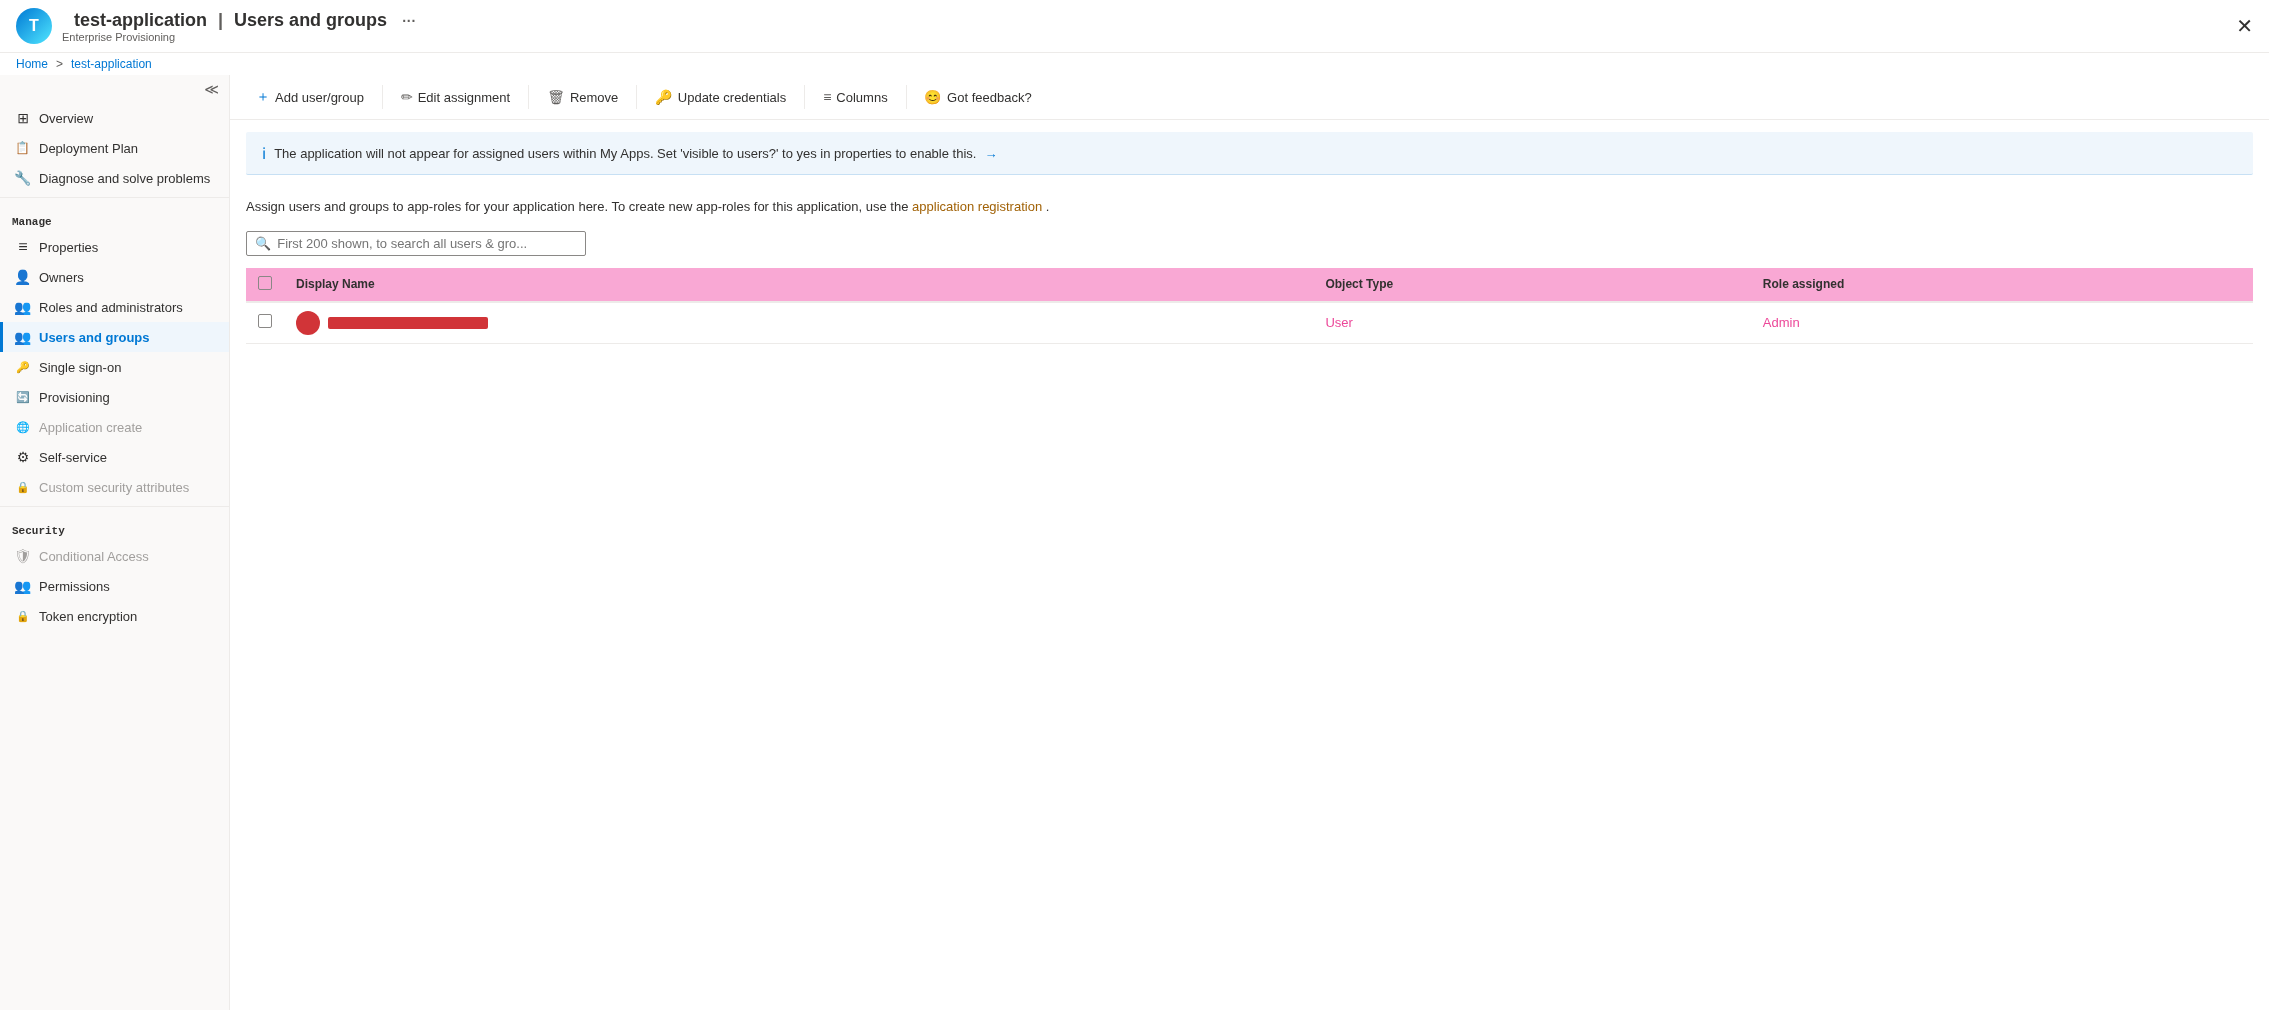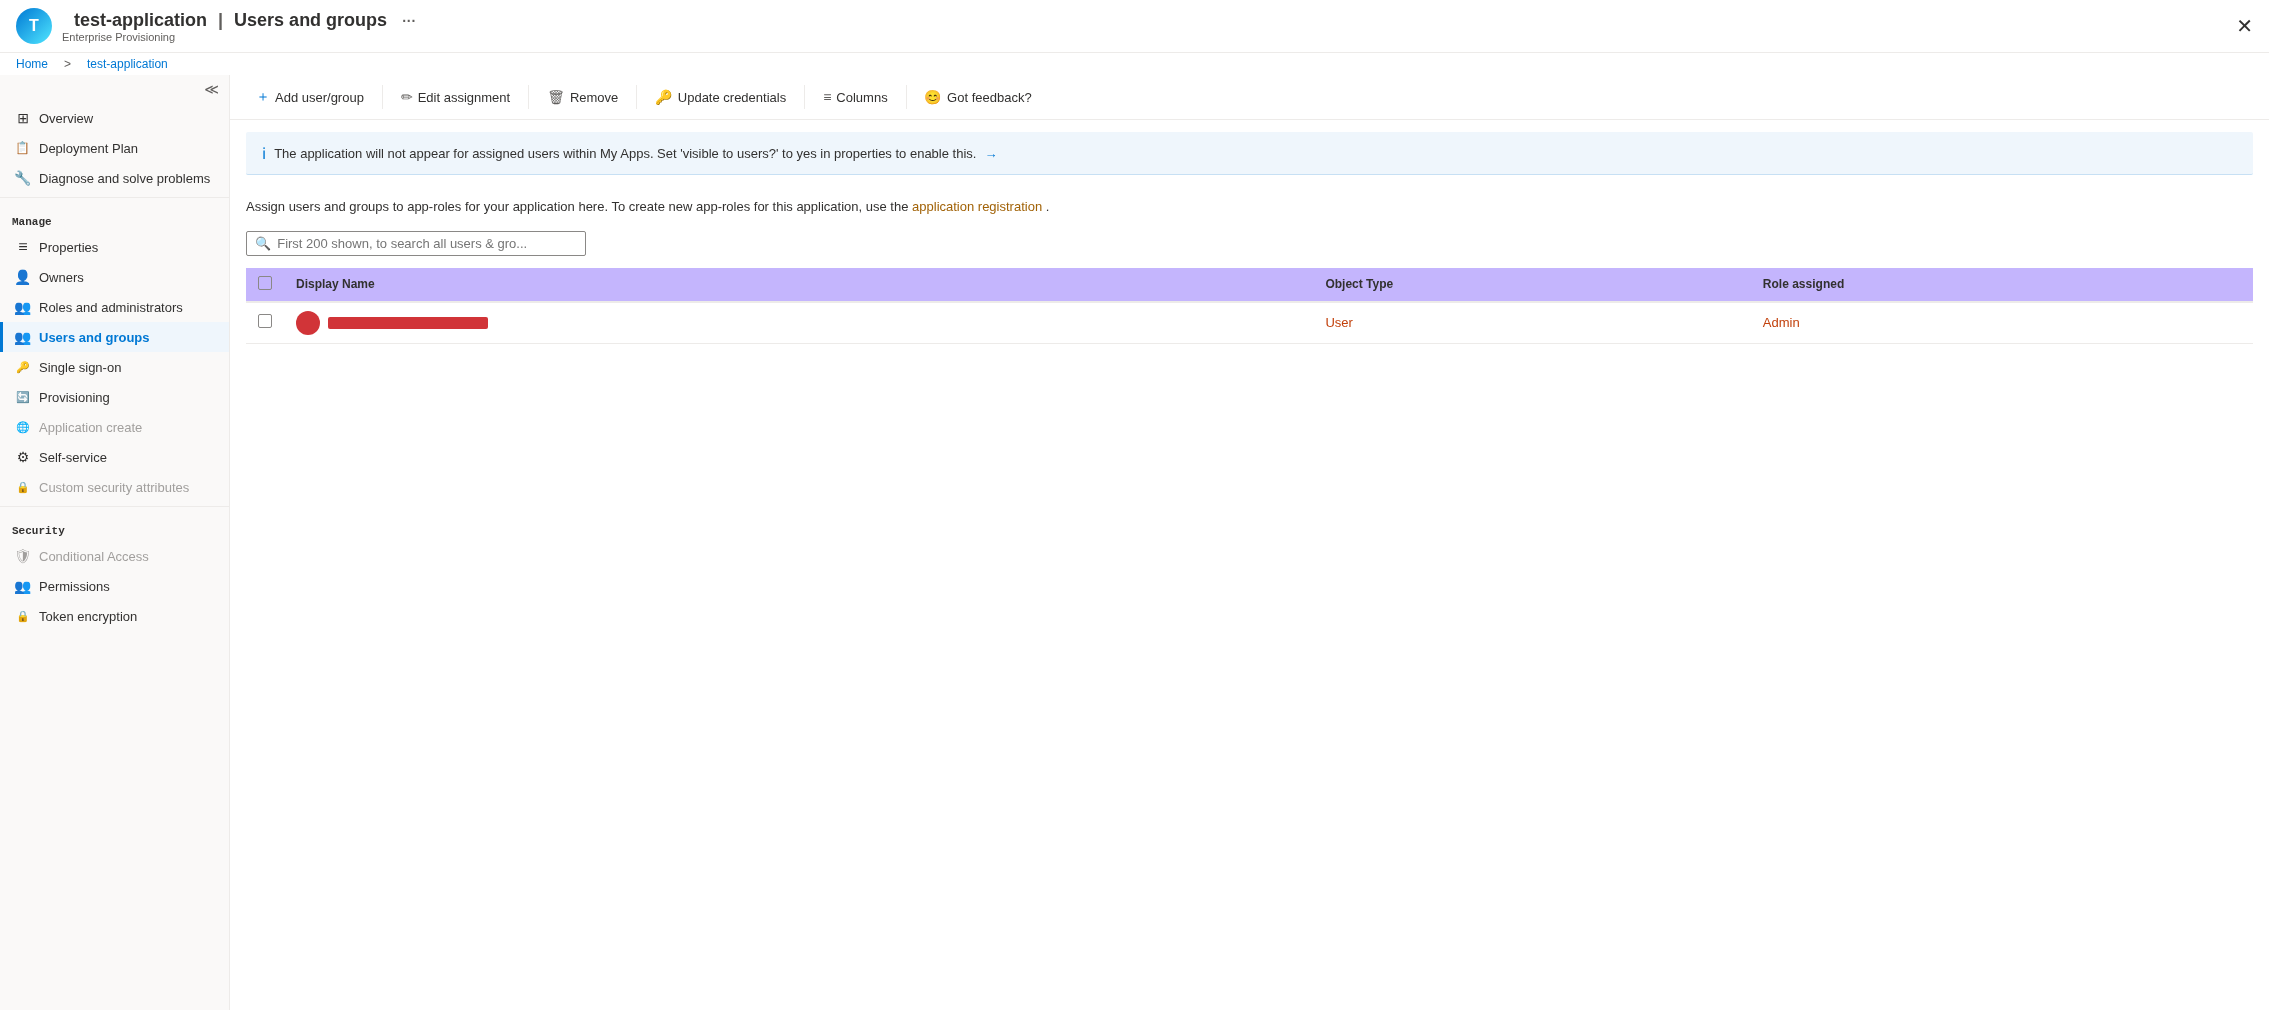--- a/index.html
+++ b/index.html
@@ -30,21 +30,21 @@
     .ellipsis-btn { color: #605e5c; cursor: pointer; font-size: 18px; margin-left: 8px; }
     .close-btn { color: #605e5c; cursor: pointer; font-size: 18px; }
 
     
     .breadcrumb {
       padding: 4px 16px;
       font-size: 12px;
       color: #605e5c;
       display: flex;
       align-items: center;
-      gap: 16px;
+      gap: 8px;
     }
     .breadcrumb a { color: #0078d4; text-decoration: none; }
     .breadcrumb .sep { color: #605e5c; }
 
     
     .main-layout { display: flex; height: calc(100vh - 80px); }
 
     
     .sidebar {
       width: 230px;
@@ -172,26 +172,26 @@
     
     .table-container { padding: 0 16px; flex: 1; overflow-y: auto; }
     .data-table { width: 100%; border-collapse: collapse; }
     .data-table th {
       text-align: left;
       padding: 8px 12px;
       font-size: 12px;
       font-weight: 600;
       color: #323130;
       border-bottom: 2px solid #edebe9;
-      background: #c4b5fd;
+      background: #f9a8d4;
     }
     .data-table td {
       padding: 8px 12px;
       font-size: 13px;
-      color: #c2410c;
+      color: #ec4899;
       border-bottom: 1px solid #edebe9;
       vertical-align: middle;
     }
     .table-checkbox {
       width: 14px; height: 14px;
       border: 1px solid #8a8886;
       border-radius: 2px;
       cursor: pointer;
       display: inline-block;
     }

